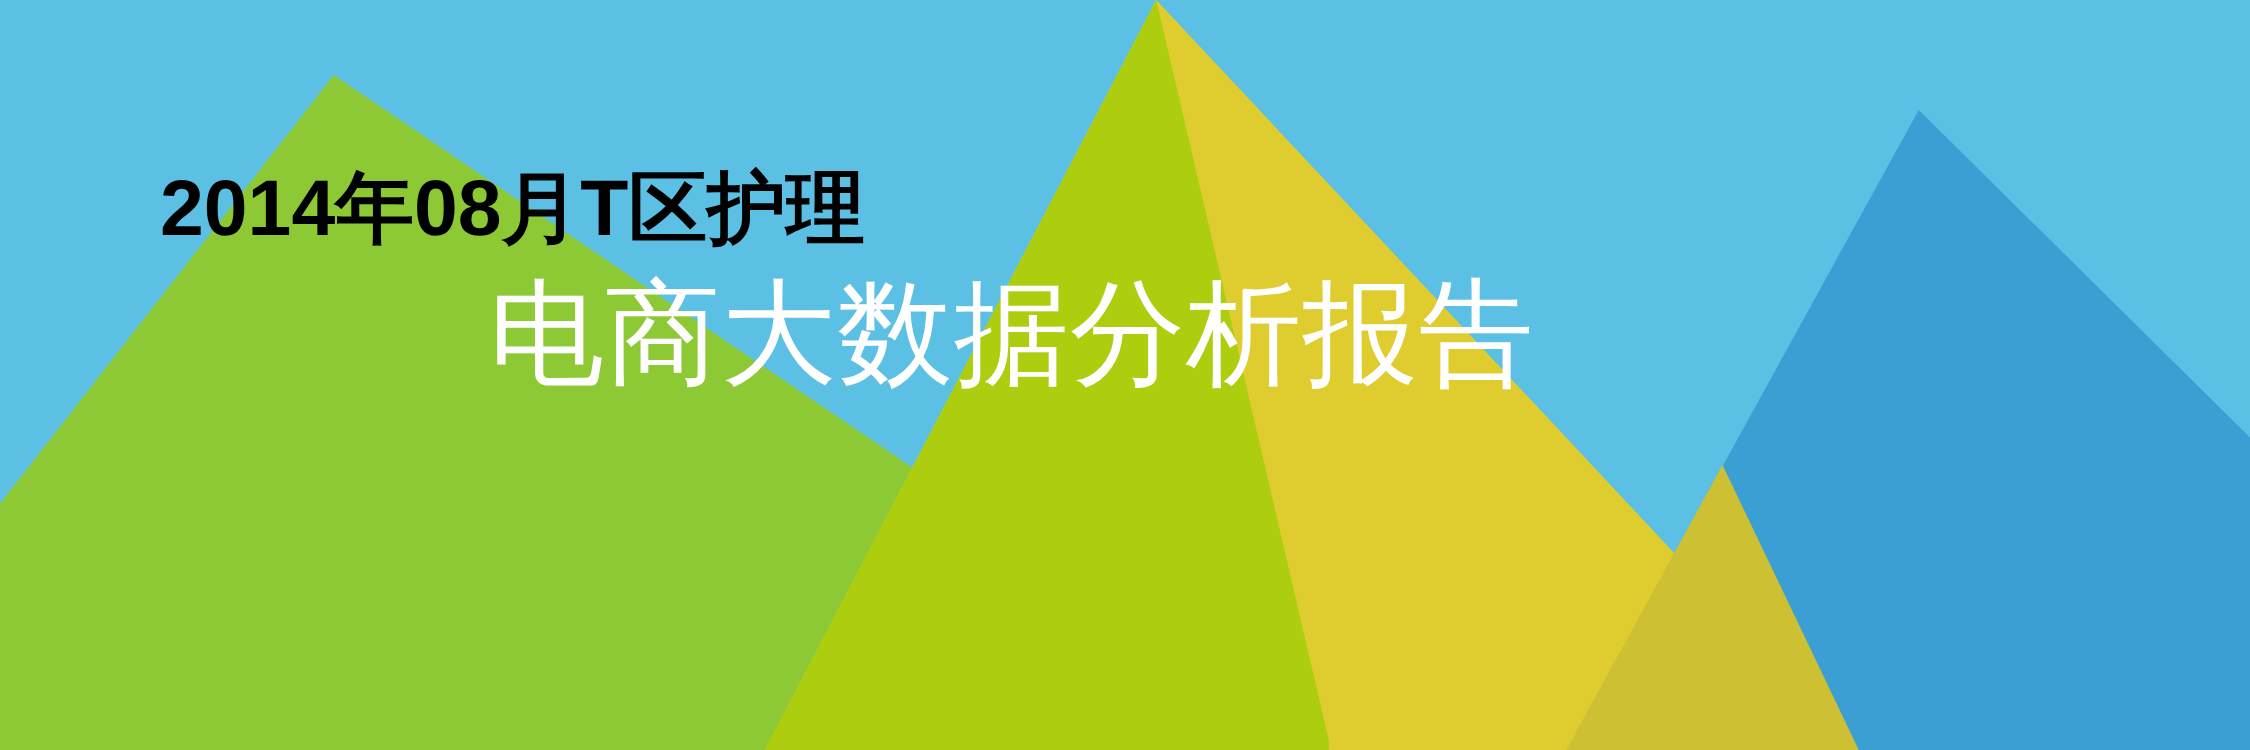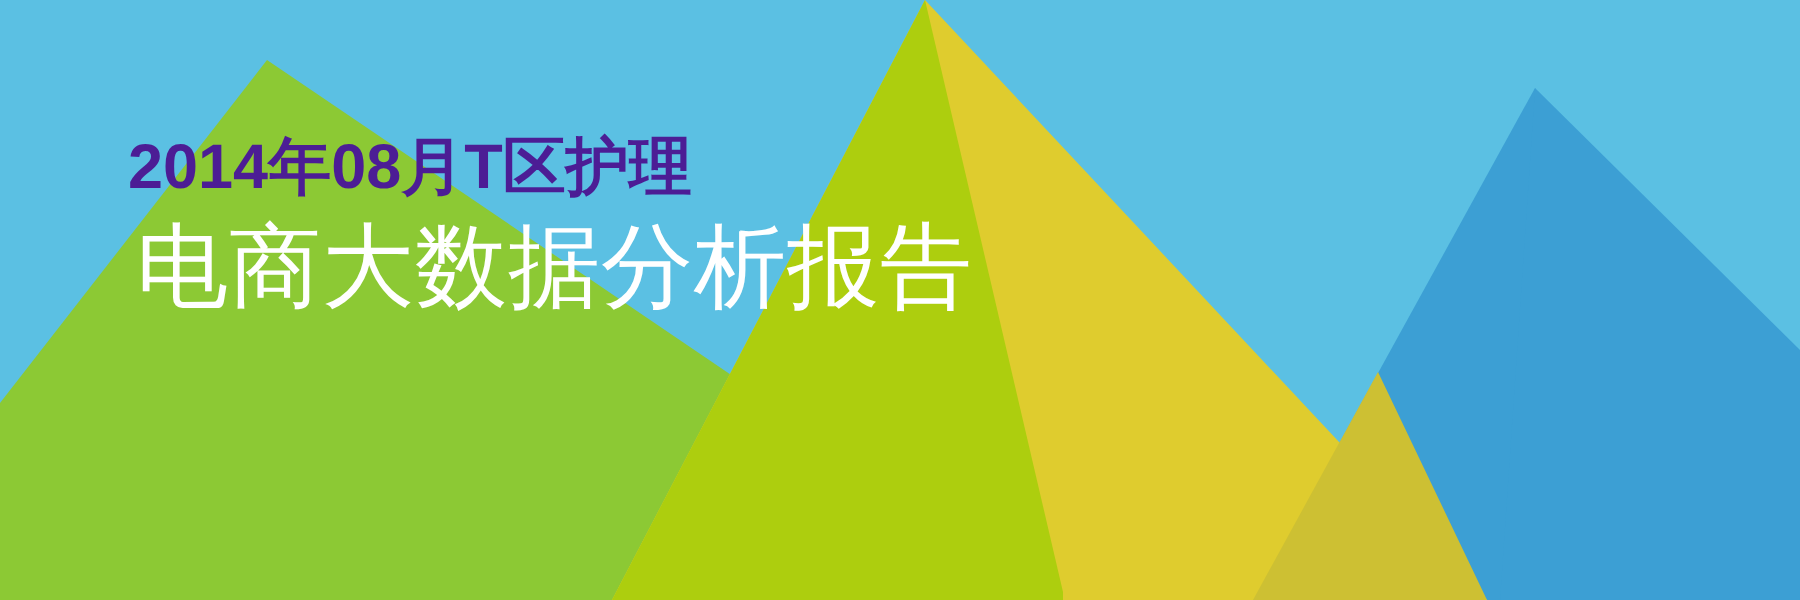--- a/index.html
+++ b/index.html
@@ -26,41 +26,42 @@
   }
   .title-block {
     position: absolute;
     left: 128px;
     top: 128px;
     width: 1100px;
     z-index: 5;
     pointer-events: none;
   }
   .title-line-1 {
-    color: #4c1d95;
+    color: #000000;
     font-size: 63px;
     font-weight: 700;
     line-height: 78px;
     letter-spacing: 0px;
     white-space: nowrap;
     margin: 0 0 6px 0;
     padding: 0;
     text-rendering: geometricPrecision;
   }
   .title-line-2 {
     color: #ffffff;
     font-size: 92px;
     font-weight: 400;
     line-height: 110px;
     letter-spacing: 1px;
     white-space: nowrap;
     margin: 0;
     padding: 0;
     margin-left: 8px;
     text-rendering: geometricPrecision;
+    text-align: right;
   }
 </style>
 </head>
 <body>
 
 <div id="slide" style="background: rgb(91, 192, 227);">
 
   <svg class="bg-layer" viewBox="0 0 1800 600" width="1800" height="600" xmlns="http://www.w3.org/2000/svg" shape-rendering="geometricPrecision">
 
     <rect x="0" y="0" width="1800" height="600" fill="#5BC0E3"></rect>

